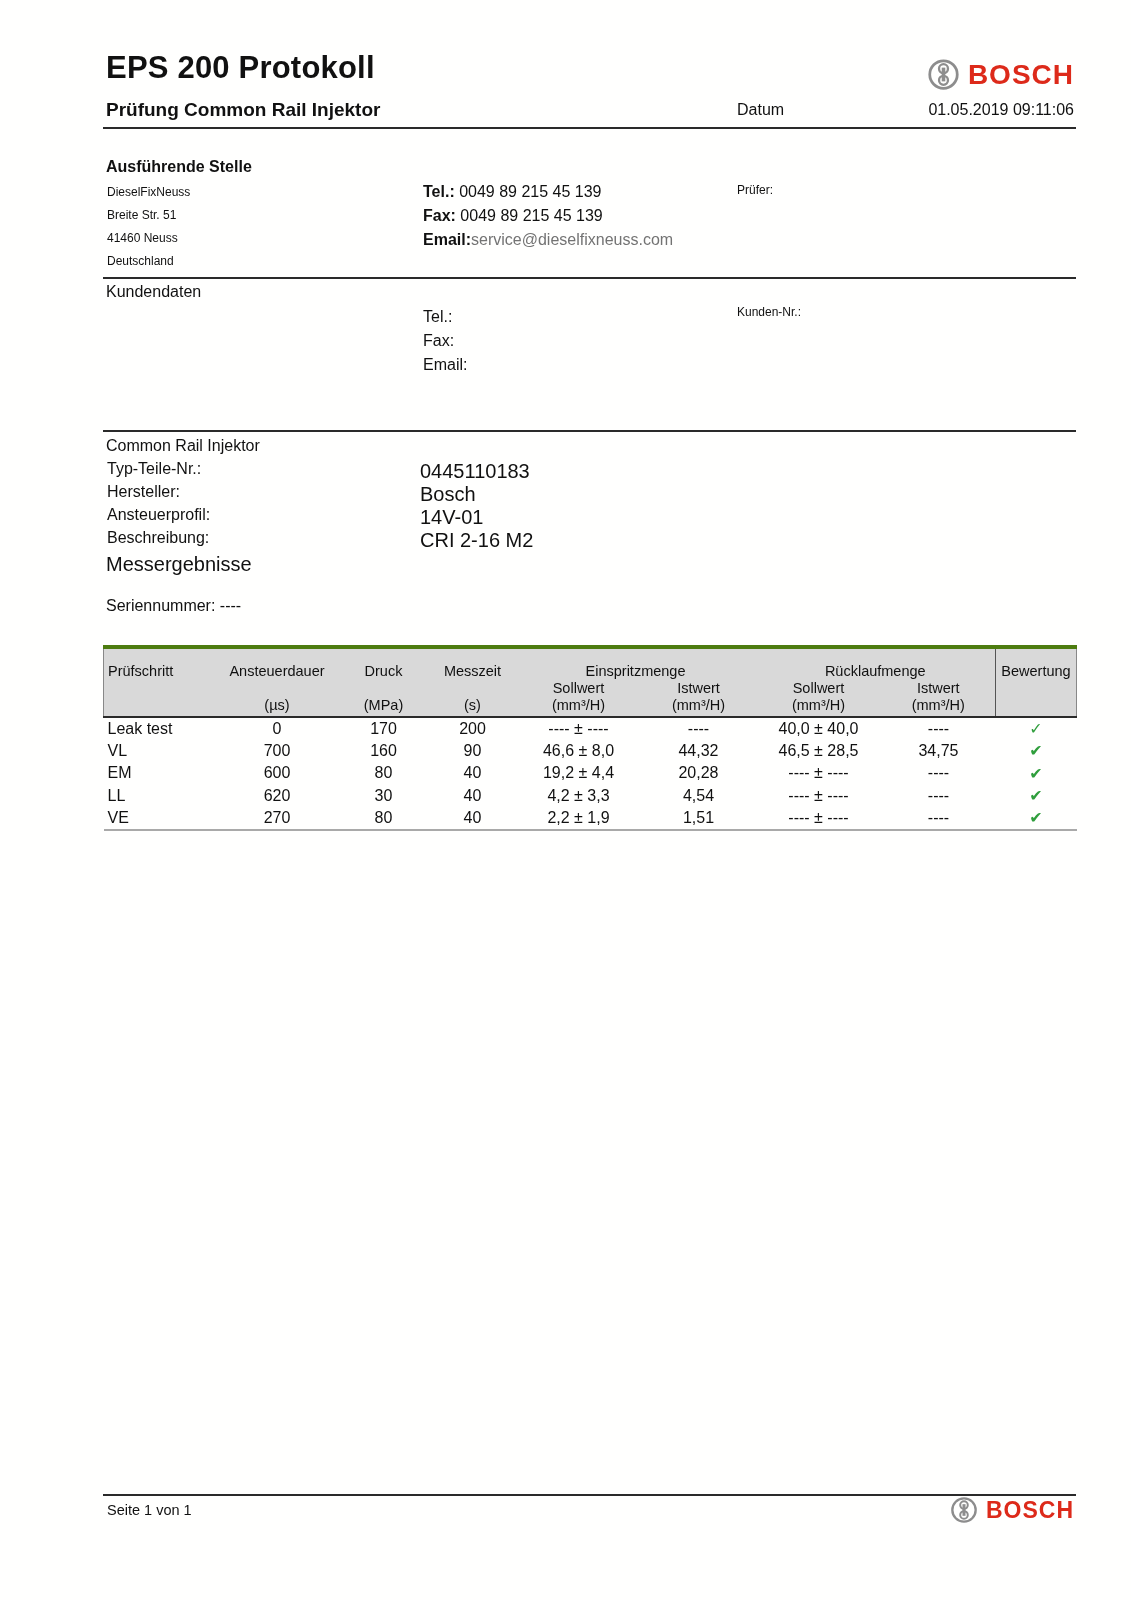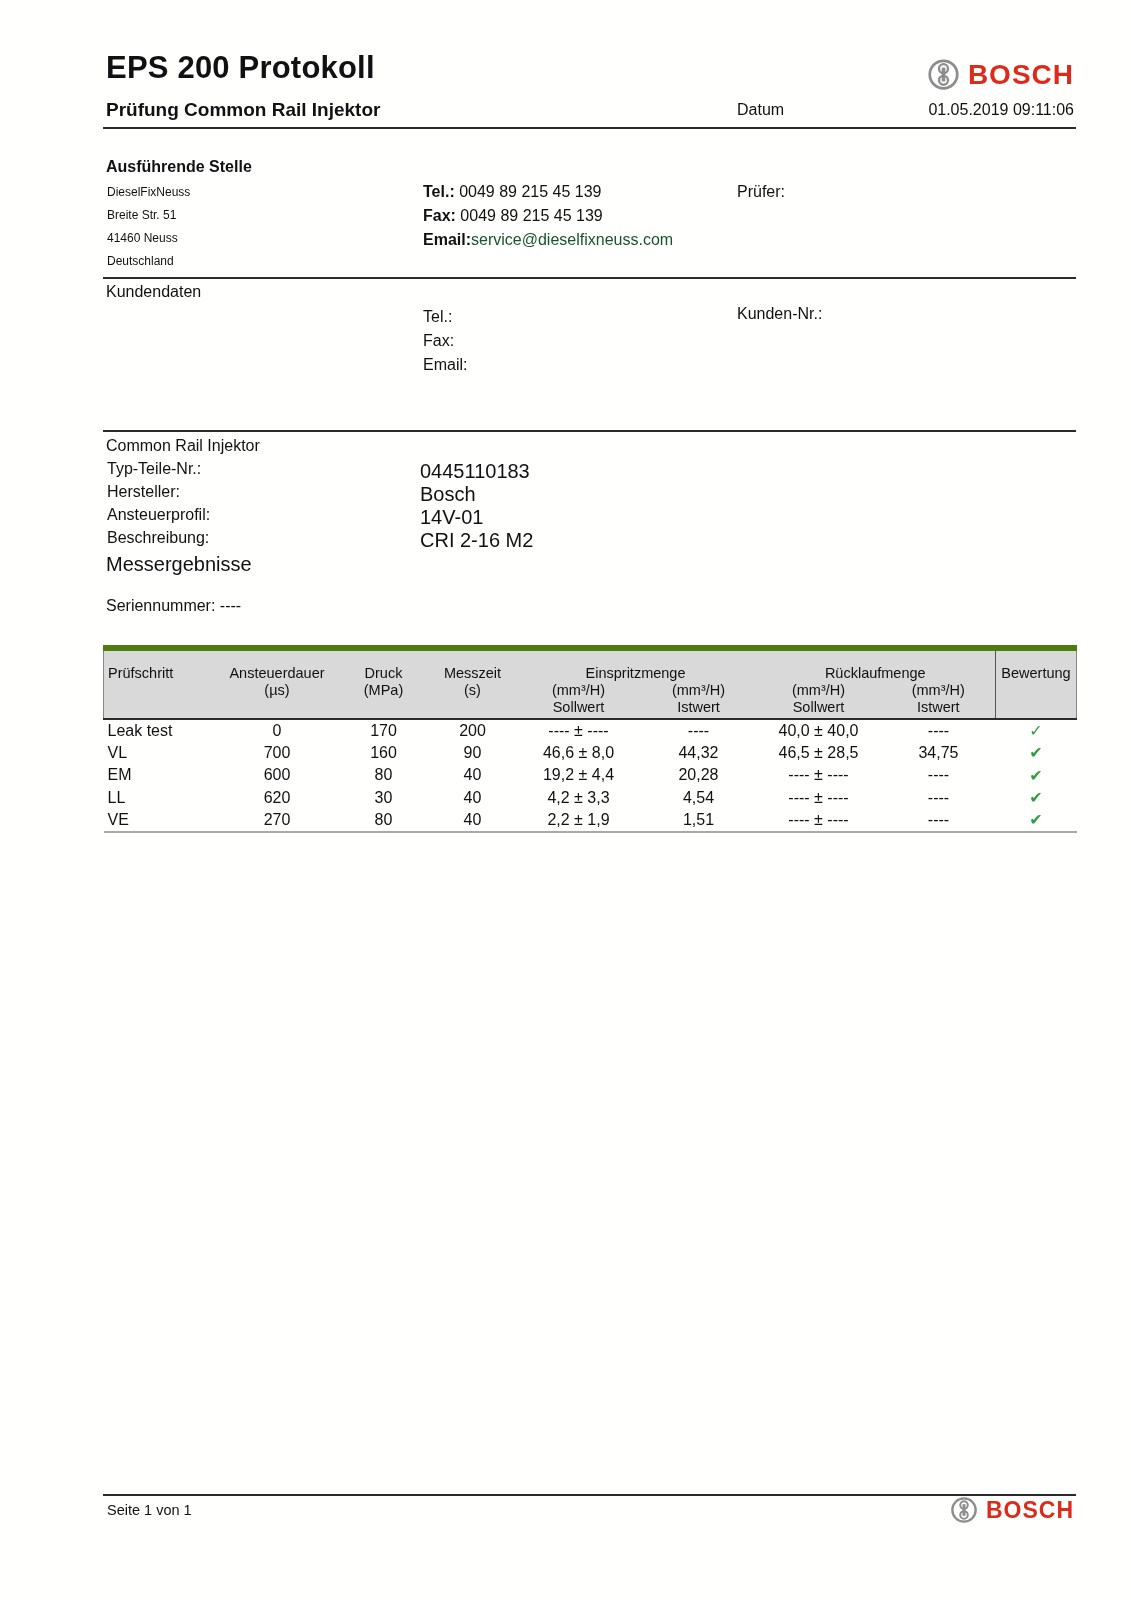--- a/index.html
+++ b/index.html
@@ -30,34 +30,34 @@
   .logo-top svg { width:33px; height:33px; }
   .logo-bottom svg { width:28px; height:28px; }
 
   
   .sec-heading { position:absolute; left:106px; font-size:16px; }
   .bold { font-weight:bold; }
   .addr-line { position:absolute; left:107px; font-size:12px; line-height:23px; }
   .contact { position:absolute; left:423px; font-size:16px; line-height:24px; }
   .contact .lbl { font-weight:bold; }
   .contact .lbl-reg { font-weight:normal; }
-  .email-link { color:#14532d; text-decoration:none;margin-top:22px; }
-  .right-col { position:absolute; left:737px; font-size:16px; }
+  .email-link { color:#737373; text-decoration:none;margin-top:22px; }
+  .right-col { position:absolute; left:737px; font-size:12px; }
 
   .kv-label { position:absolute; left:107px; font-size:16px; }
   .kv-value { position:absolute; left:420px; font-size:20px; }
 
   .mess-heading { position:absolute; left:106px; top:553px; font-size:20px; }
   .serien { position:absolute; left:106px; top:597px; font-size:16px; }
 
   
   .results { position:absolute; left:103px; top:645px; width:973px; border-collapse:collapse; table-layout:fixed; }
   .results th, .results td { font-weight:normal; overflow:hidden; white-space:nowrap; }
   .results thead { background:#d9d9d9; }
-  .results thead tr:first-child th { border-top:6px solid #4d7c0f; padding-top:14px; }
+  .results thead tr:first-child th { border-top:4px solid #4d7c0f; padding-top:14px; }
   .results thead tr:last-child th { border-bottom:2px solid #2a2a2a; padding-bottom:2px; }
   .results thead th { font-size:14.5px; line-height:17px; text-align:center; }
   .results thead th.first { text-align:left; padding-left:4px; }
   .results thead th.bew { border-left:1px solid #555; }
   .results thead th.edge-r { border-right:1px solid #888; }
   .results thead th.edge-l { border-left:1px solid #888; }
   .results tbody td { font-size:16px; height:22.5px; text-align:center; vertical-align:middle; }
   .results tbody td.first { text-align:left; padding-left:4px; }
   .results tbody tr:last-child td { border-bottom:2px solid #a9a9a9; }
   .check { color:#2f9e3c; font-size:19px; }
@@ -144,40 +144,40 @@
         <th class="first edge-l">Prüfschritt</th>
         <th>Ansteuerdauer</th>
         <th>Druck</th>
         <th>Messzeit</th>
         <th colspan="2">Einspritzmenge</th>
         <th colspan="2">Rücklaufmenge</th>
         <th class="bew edge-r">Bewertung</th>
       </tr>
       <tr>
         <th class="edge-l"></th>
-        <th>(µs)</th>
-        <th>(MPa)</th>
-        <th>(s)</th>
-        <th>(mm³/H)</th>
-        <th>(mm³/H)</th>
-        <th>(mm³/H)</th>
-        <th>(mm³/H)</th>
-        <th class="bew edge-r"></th>
-      </tr>
-      <tr>
-        <th class="edge-l"></th>
           <th></th>
           <th></th>
           <th></th>
         <th>Sollwert</th>
         <th>Istwert</th>
         <th>Sollwert</th>
         <th>Istwert</th>
         <th class="bew edge-r"></th>
       </tr>
+      <tr>
+        <th class="edge-l"></th>
+        <th>(µs)</th>
+        <th>(MPa)</th>
+        <th>(s)</th>
+        <th>(mm³/H)</th>
+        <th>(mm³/H)</th>
+        <th>(mm³/H)</th>
+        <th>(mm³/H)</th>
+        <th class="bew edge-r"></th>
+      </tr>
     </thead>
     <tbody>
       <tr>
         <td class="first">Leak test</td>
         <td>0</td>
         <td>170</td>
         <td>200</td>
         <td>---- ± ----</td>
         <td>----</td>
         <td>40,0 ± 40,0</td>

